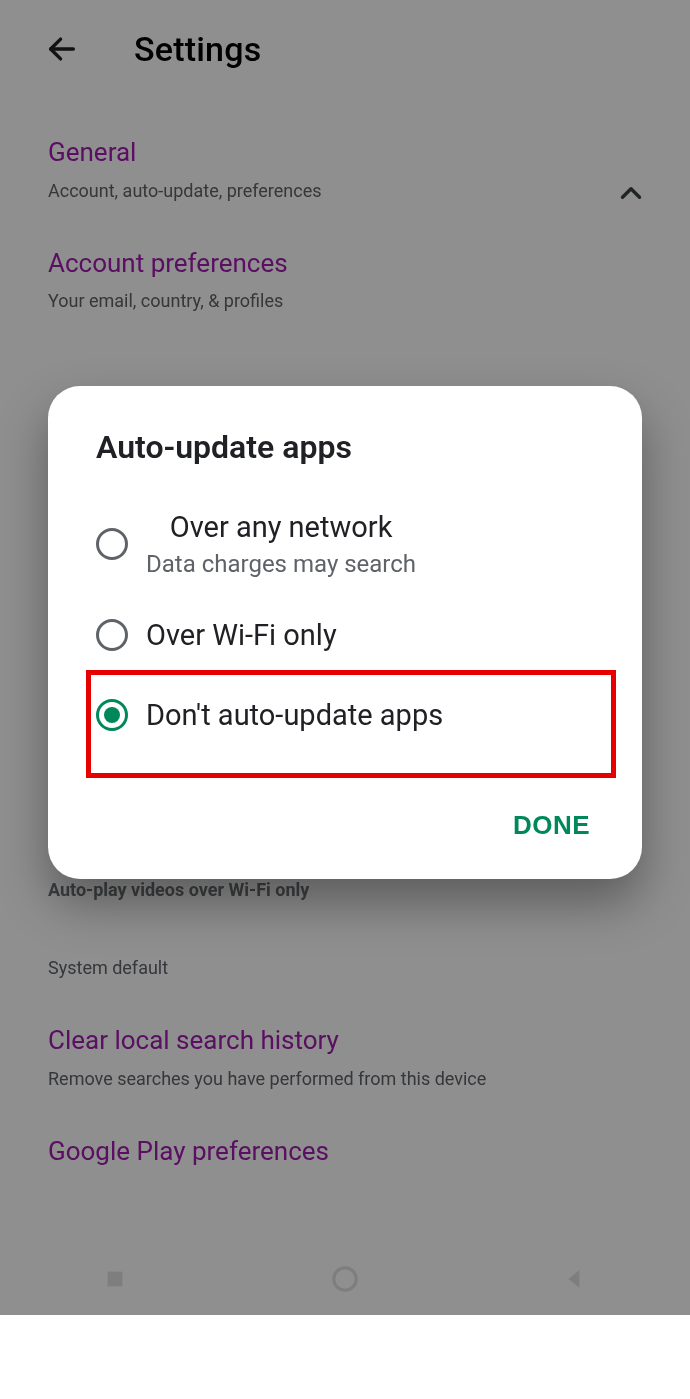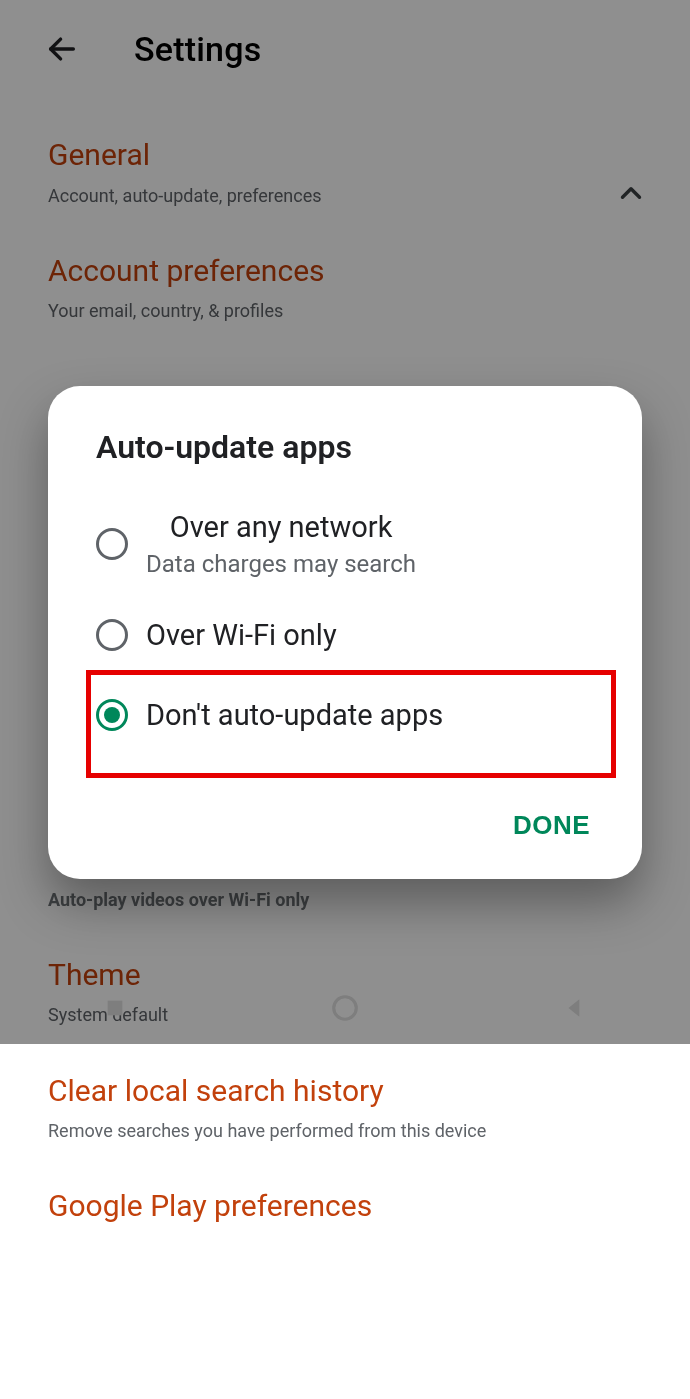--- a/index.html
+++ b/index.html
@@ -1,25 +1,25 @@
 <!DOCTYPE html>
 <html><head>
 <meta charset="utf-8">
 <style>
   * { box-sizing: border-box; margin: 0; padding: 0; }
   html, body { width: 690px; height: 1399px; overflow: hidden; font-family: Roboto, Arial, sans-serif; background: #fff; }
-  .screen { position: relative; width: 690px; height: 1044px; background: #fff; }
+  .screen { position: relative; width: 690px; height: 1315px; background: #fff; }
   .scrim { position: absolute; inset: 0; background: rgba(0,0,0,0.44); }
   .bg { position: absolute; inset: 0; padding: 0; color: #000; }
   .appbar { display: flex; align-items: center; height: 98px; padding: 0 16px; }
   .back-arrow { width: 40px; height: 40px; margin-left: 26px; margin-right: 30px; display:flex; align-items:center; justify-content:center;}
   .appbar-title { font-size: 34px; font-weight: 500; letter-spacing: 0.2px; margin-left: 22px;}
   .section { padding: 18px 48px 18px 48px; }
   .row { padding: 20px 0 24px 0; }
-  .row-title { font-size: 30px; color: #c2410c; font-weight: 400; line-height: 1.25; }
+  .row-title { font-size: 26px; color: #a21caf; font-weight: 400; line-height: 1.25; }
   .row-sub { font-size: 18px; color: #5f6368; margin-top: 10px; line-height: 1.35; }
   .chev { position: absolute; right: 42px; top: 176px; }
   .dialog {
     position: absolute;
     left: 48px; right: 48px;
     top: 386px;
     background: #fff;
     border-radius: 32px;
     box-shadow: 0 24px 48px rgba(0,0,0,0.35);
     padding: 42px 0 28px 0;
@@ -78,21 +78,20 @@
         <div class="row-sub">Your email, country, &amp; profiles</div>
       </div>
 
       <div style="height: 540px;"></div>
 
       <div class="row faded-row" style="padding-top:0;font-weight:bold;">
         <div class="row-sub" style="margin-top:0;">Auto-play videos over Wi-Fi only</div>
       </div>
 
       <div class="row">
-        <div class="row-title">Theme</div>
         <div class="row-sub">System default</div>
       </div>
 
       <div class="row">
         <div class="row-title">Clear local search history</div>
         <div class="row-sub">Remove searches you have performed from this device</div>
       </div>
 
       <div class="row">
         <div class="row-title">Google Play preferences</div>

